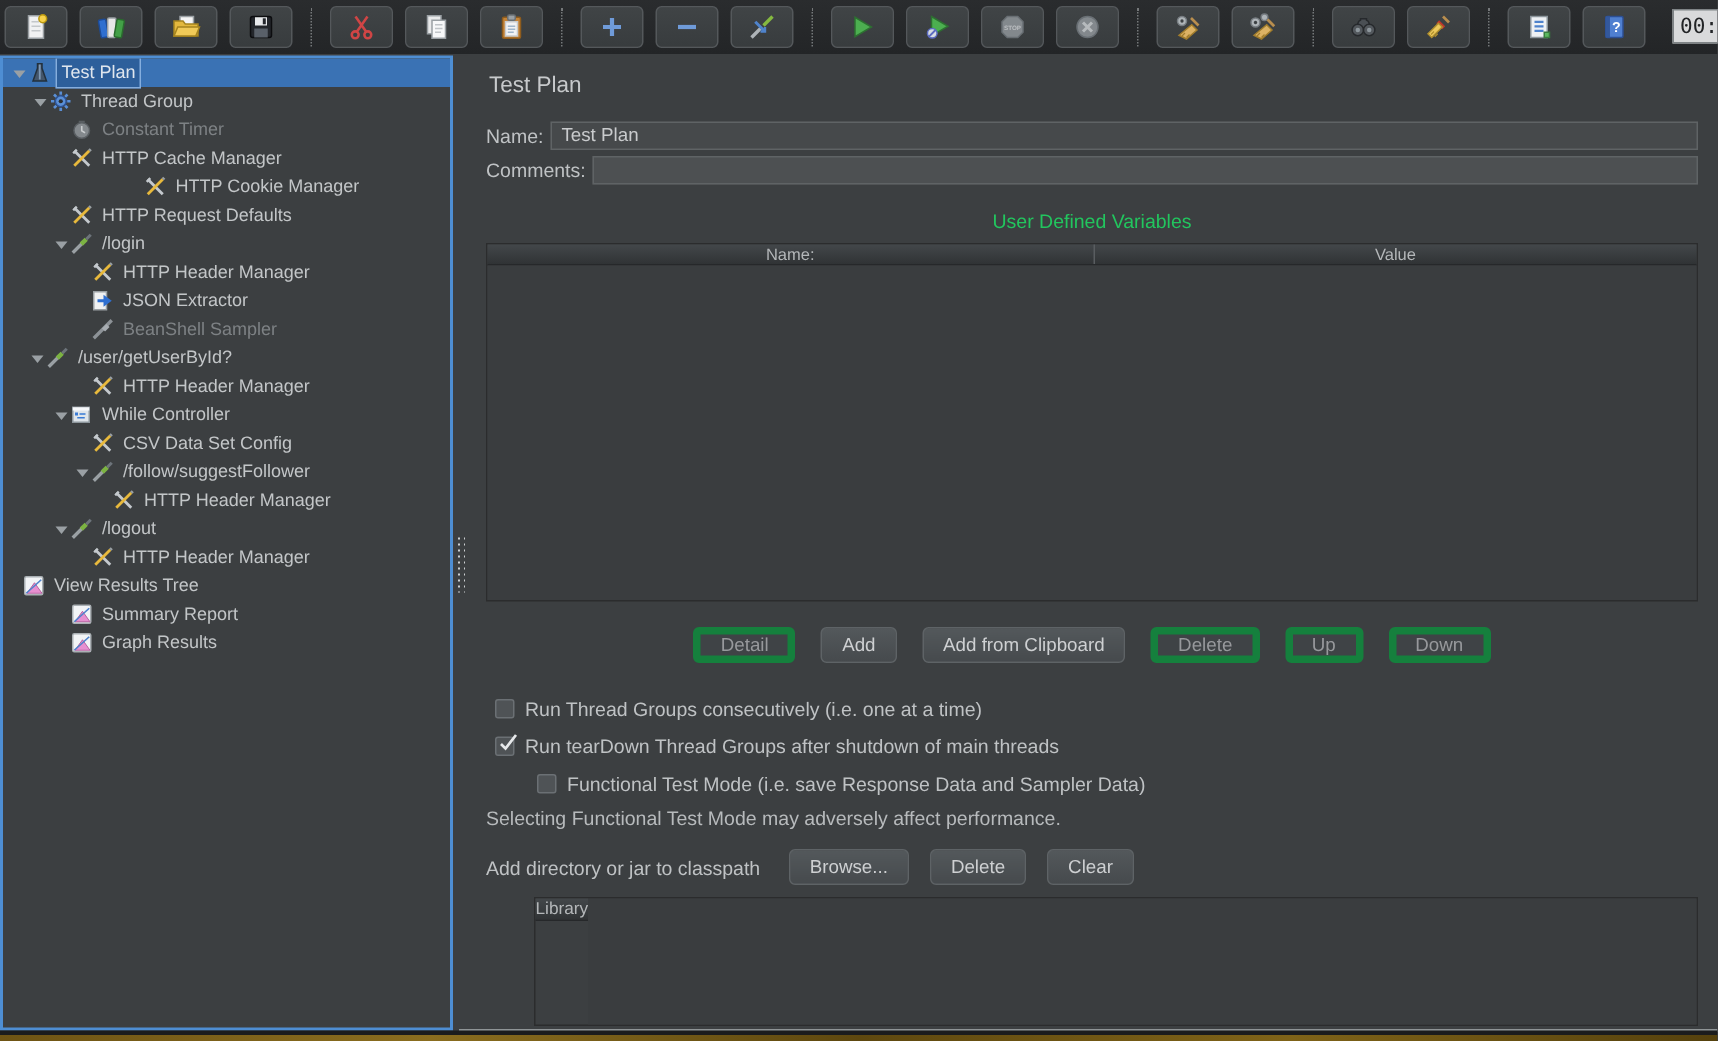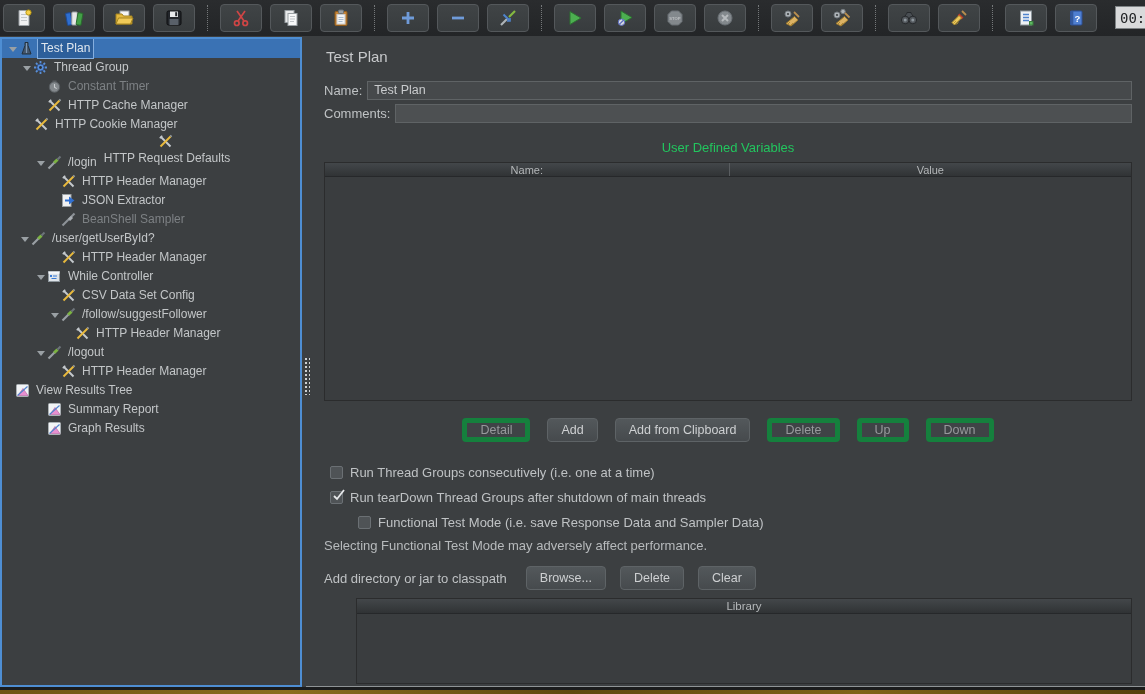--- a/index.html
+++ b/index.html
@@ -66,21 +66,21 @@
   button.dis { background:#3f4346; border:5px solid #15803d; color:#97999c; }
   .opt { position:absolute; left:18px; display:flex; align-items:center; height:16px; }
   .cb { width:13px; height:13px; background:#4f5356; border:1px solid #6b7074;
     border-radius:2px; margin-right:7px; position:relative; flex:0 0 auto; }
   .cb svg { position:absolute; left:0px; top:-4px; }
   .optlabel { font-size:13px; color:#bfc2c4; white-space:nowrap; }
   .note { position:absolute; left:12px; top:502px; font-size:13px; color:#b7babc; }
   .cprow { position:absolute; left:12px; top:530px; display:flex; align-items:center; gap:14px; }
   .cprow .cplabel { font-size:13px; color:#bfc2c4; margin-right:5px; }
   .libtable { position:absolute; left:12px; right:13px; top:562px; bottom:3px;
-    border:1px solid #2b2c2d; display:flex; flex-direction:column;margin-left:32px; }
+    border:1px solid #2b2c2d; display:flex; flex-direction:row;margin-left:32px; }
   .libhead { height:15px; background:linear-gradient(#43474a,#303335);
     border-bottom:1px solid #26282a; text-align:center; font-size:11.5px;
     color:#b4b7b9; line-height:15px; }
   
   .baseline { position:absolute; left:306px; right:0; bottom:6px; height:2px; background:#8f9496; }
   .darkstrip { position:absolute; left:0; right:0; bottom:4px; height:3px; background:#1b1c1d; }
   .dock { position:absolute; left:0; right:0; bottom:0; height:4px;
     background:linear-gradient(90deg,#6e5414,#8a6d1f 25%,#5e480f 50%,#7f6318 75%,#55410d); }
 </style>
 </head>
@@ -317,33 +317,33 @@
       <span class="ticon">
         <svg width="15" height="15" viewBox="0 0 15 15">
           <path d="M2.5 2.5 L12.5 12.5" stroke="#c4c9cd" stroke-width="1.9"></path>
           <path d="M1.8 4.2 L4.2 1.8" stroke="#c4c9cd" stroke-width="1.6"></path>
           <path d="M12.5 2.5 L2.5 12.5" stroke="#e8b93c" stroke-width="1.9"></path>
           <path d="M12.5 2.5l1-1" stroke="#9aa0a4" stroke-width="2"></path>
         </svg>
       </span>
       <span class="tlabel">HTTP Cache Manager</span>
     </div>
-    <div class="trow" style="padding-left: 19px;">
+    <div class="trow" style="padding-left: 44px; margin-left: 37px;">
       <span class="arrow"></span>
       <span class="ticon">
         <svg width="15" height="15" viewBox="0 0 15 15">
           <path d="M2.5 2.5 L12.5 12.5" stroke="#c4c9cd" stroke-width="1.9"></path>
           <path d="M1.8 4.2 L4.2 1.8" stroke="#c4c9cd" stroke-width="1.6"></path>
           <path d="M12.5 2.5 L2.5 12.5" stroke="#e8b93c" stroke-width="1.9"></path>
           <path d="M12.5 2.5l1-1" stroke="#9aa0a4" stroke-width="2"></path>
         </svg>
       </span>
       <span class="tlabel">HTTP Cookie Manager</span>
     </div>
-    <div class="trow" style="padding-left: 32px; flex-direction: column;">
+    <div class="trow" style="padding-left: 32px;">
       <span class="arrow"></span>
       <span class="ticon">
         <svg width="15" height="15" viewBox="0 0 15 15">
           <path d="M2.5 2.5 L12.5 12.5" stroke="#c4c9cd" stroke-width="1.9"></path>
           <path d="M1.8 4.2 L4.2 1.8" stroke="#c4c9cd" stroke-width="1.6"></path>
           <path d="M12.5 2.5 L2.5 12.5" stroke="#e8b93c" stroke-width="1.9"></path>
           <path d="M12.5 2.5l1-1" stroke="#9aa0a4" stroke-width="2"></path>
         </svg>
       </span>
       <span class="tlabel">HTTP Request Defaults</span>

